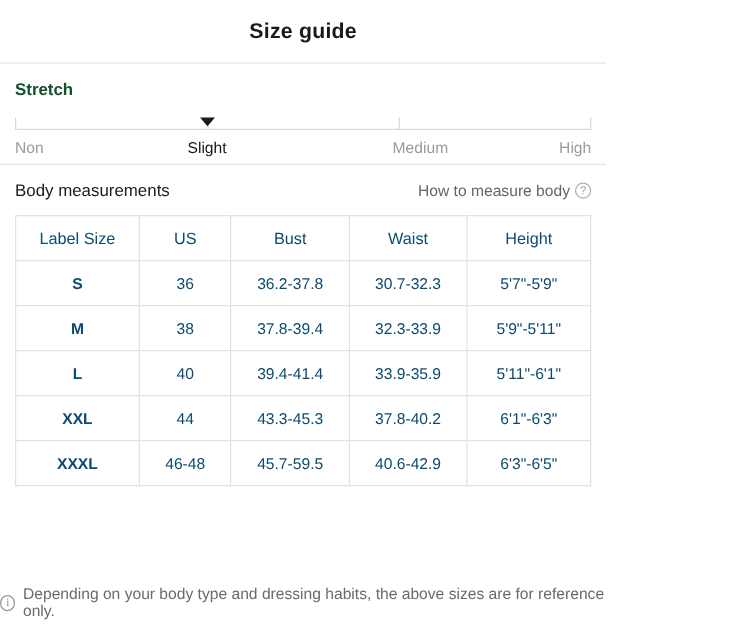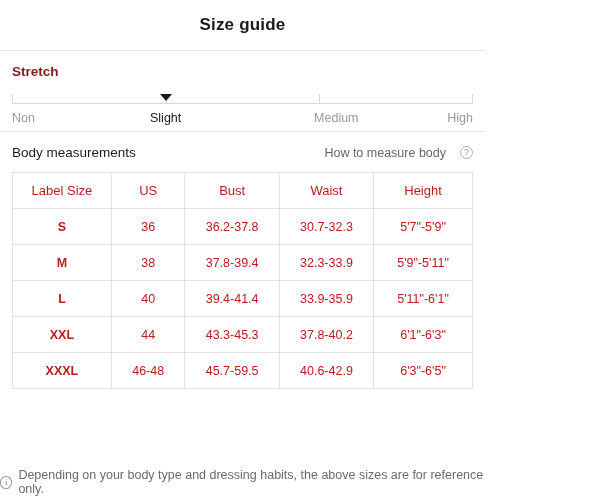--- a/index.html
+++ b/index.html
@@ -37,21 +37,21 @@
     background: #e6e6e6;
     width: 100%;
     flex: 0 0 auto;
   }
 
   
   .section-head {
     font-size: 13.5px;
     font-weight: bold;
     padding: 13px 12px 0 12px;
-    color: #7f1d1d;
+    color: #14532d;
   }
   .stretch-wrap {
     padding: 0 12px;
     margin-top: 11px;
   }
   .stretch-track {
     position: relative;
     height: 18px;
   }
   .stretch-line {
@@ -104,21 +104,21 @@
     justify-content: space-between;
     padding: 13px 12px 0 12px;
   }
   .bm-title {
     font-size: 13.5px;
     font-weight: normal;
   }
   .bm-link {
     display: flex;
     align-items: center;
-    gap: 14px;
+    gap: 4px;
     font-size: 12.5px;
     color: #666666;
     cursor: pointer;
   }
   .q-icon {
     width: 13px; height: 13px;
     border-radius: 50%;
     border: 1px solid #b0b0b0;
     color: #9a9a9a;
     font-size: 9px;
@@ -136,21 +136,21 @@
     border-collapse: collapse;
     table-layout: fixed;
   }
   table.size-table th,
   table.size-table td {
     border: 1px solid #e2e2e2;
     text-align: center;
     font-size: 12.5px;
     height: 36px;
     padding: 0 2px;
-    color: #b91c1c;
+    color: #0c4a6e;
   }
   table.size-table th {
     font-weight: normal;
     font-size: 13px;
   }
   table.size-table td.label-col {
     font-weight: bold;
   }
   table.size-table col.c0 { width: 21.5%; }
   table.size-table col.c1 { width: 16%; }

